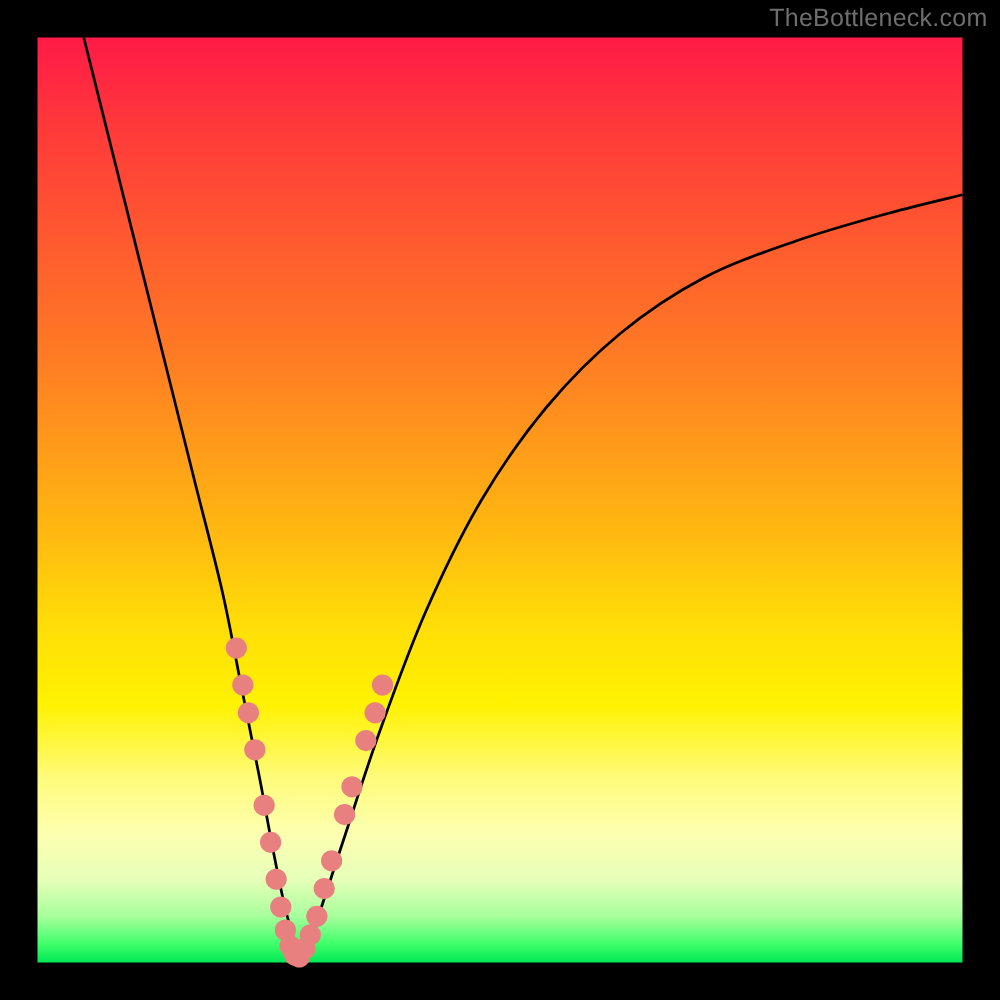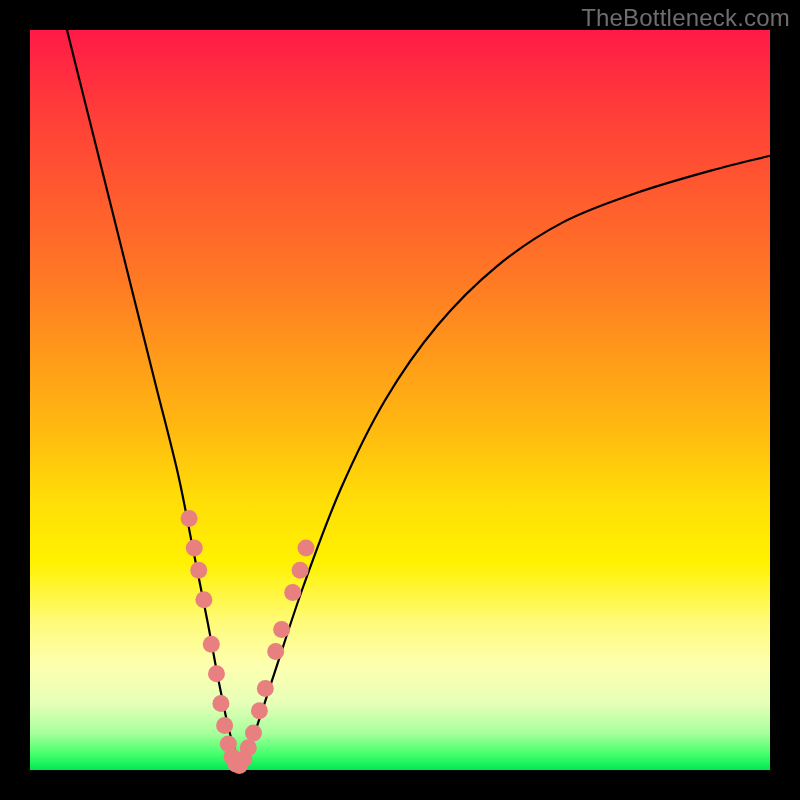--- a/index.html
+++ b/index.html
@@ -38,21 +38,21 @@
       #a8ff9c 95%,
       #3fff6a 98%,
       #00e856 100%
     );
   }
   .watermark {
     position: absolute;
     top: 4px;
     right: 10px;
     color: #6e6e6e;
-    font-size: 24px;
+    font-size: 20px;
     font-weight: 500;
     letter-spacing: 0.2px;
     user-select: none;
     text-align: right;
   }
   svg.curve {
     position: absolute;
     left: 0;
     top: 0;
     width: 740px;

